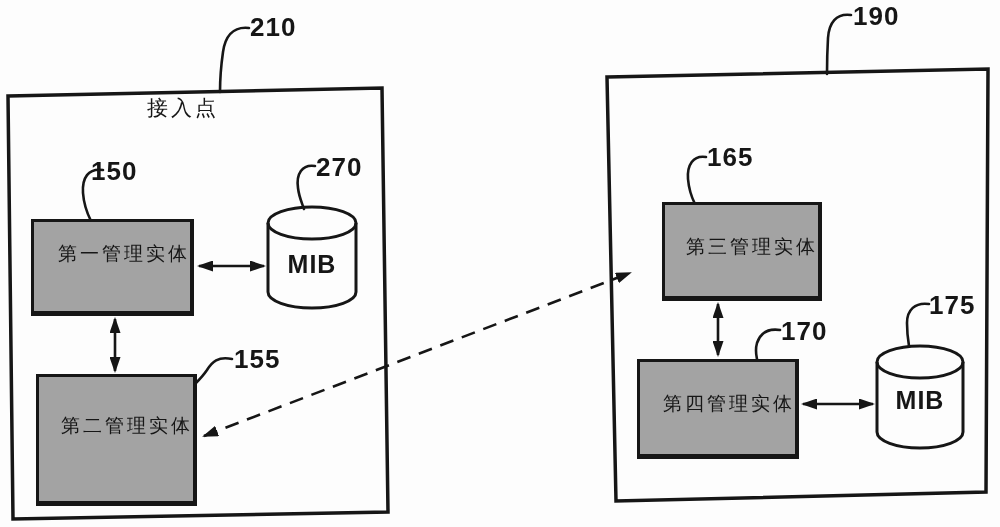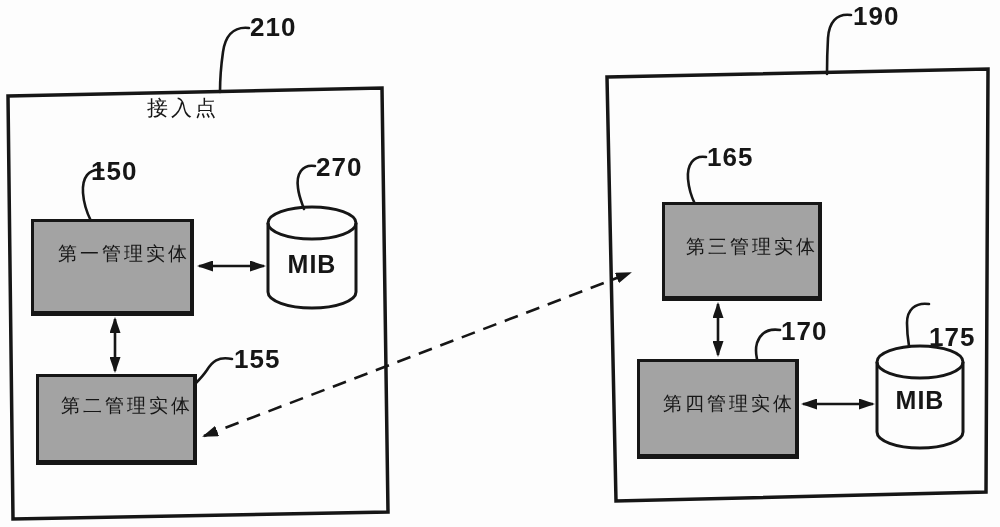--- a/index.html
+++ b/index.html
@@ -71,35 +71,35 @@
     </g>
   </svg>
 
   <div class="unit-title" style="left:58px;top:96px;width:250px;">
     <div class="t1">接入点</div>
   </div>
 
   <div class="entity shift-up-lg" style="left:31px;top:219px;width:163px;height:97px;">
     <span class="lbl">第一管理实体</span>
   </div>
-  <div class="entity shift-up-lg" style="left:36px;top:374px;width:161px;height:91px;">
+  <div class="entity shift-up-lg" style="left:36px;top:374px;width:161px;height:132px;">
     <span class="lbl">第二管理实体</span>
   </div>
   <div class="entity shift-up-sm" style="left:634px;top:202px;width:160px;height:99px;margin-left:28px;">
     <span class="lbl">第三管理实体</span>
   </div>
   <div class="entity shift-up-sm" style="left:637px;top:359px;width:162px;height:100px;">
     <span class="lbl">第四管理实体</span>
   </div>
 
   <div class="mib" style="left:270px;top:250px;width:84px;">MIB</div>
   <div class="mib" style="left:878px;top:386px;width:84px;">MIB</div>
 
   <div class="ref" style="left:250px;top:12px;">210</div>
   <div class="ref" style="left:91px;top:156px;">150</div>
   <div class="ref" style="left:316px;top:152px;">270</div>
   <div class="ref" style="left:234px;top:344px;text-align:center;">155</div>
   <div class="ref" style="left:853px;top:1px;">190</div>
   <div class="ref" style="left:707px;top:142px;">165</div>
   <div class="ref" style="left:781px;top:316px;">170</div>
-  <div class="ref" style="left:929px;top:290px;margin-top:32px;">175</div>
+  <div class="ref" style="left:929px;top:290px;">175</div>
 
 </div>
 
 </body></html>

